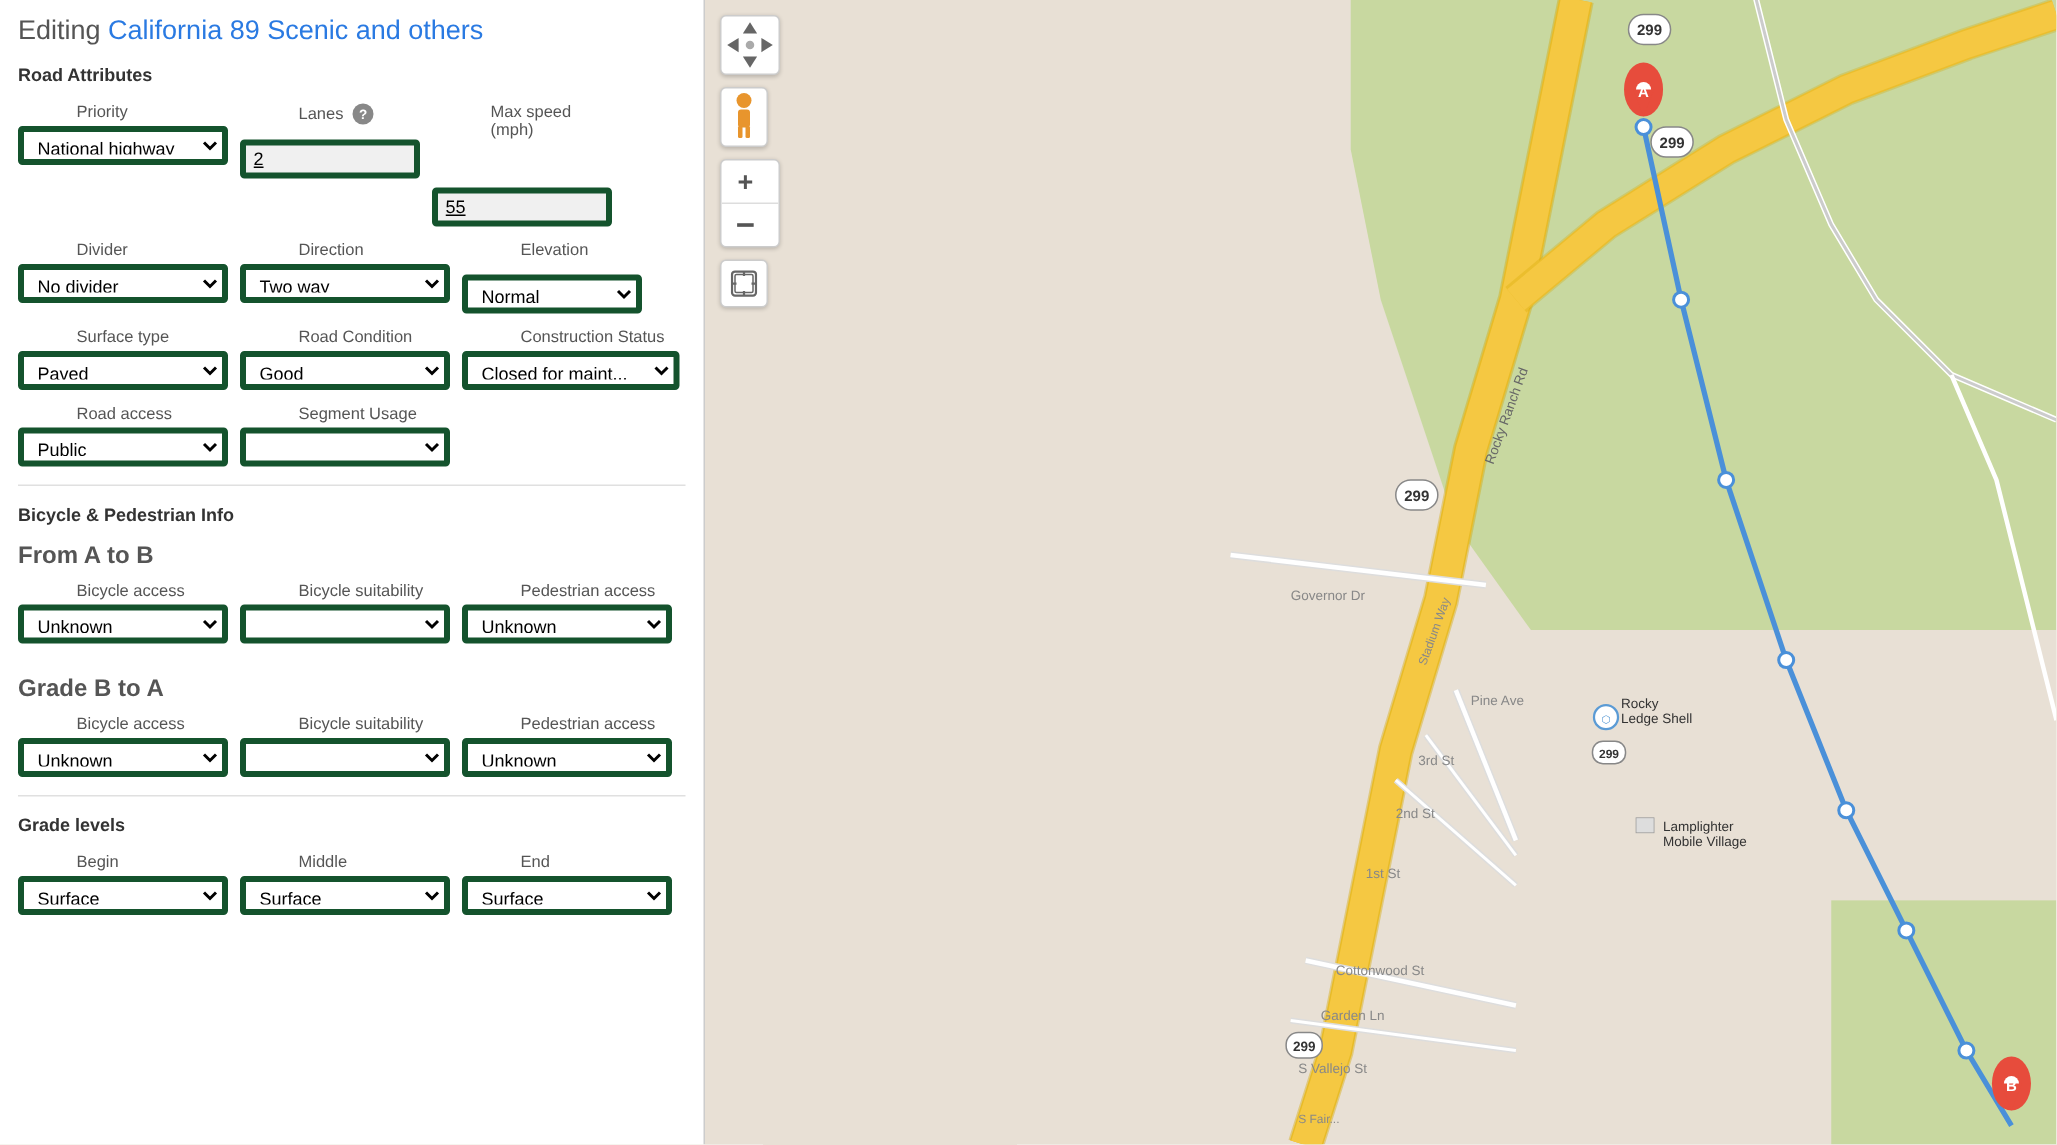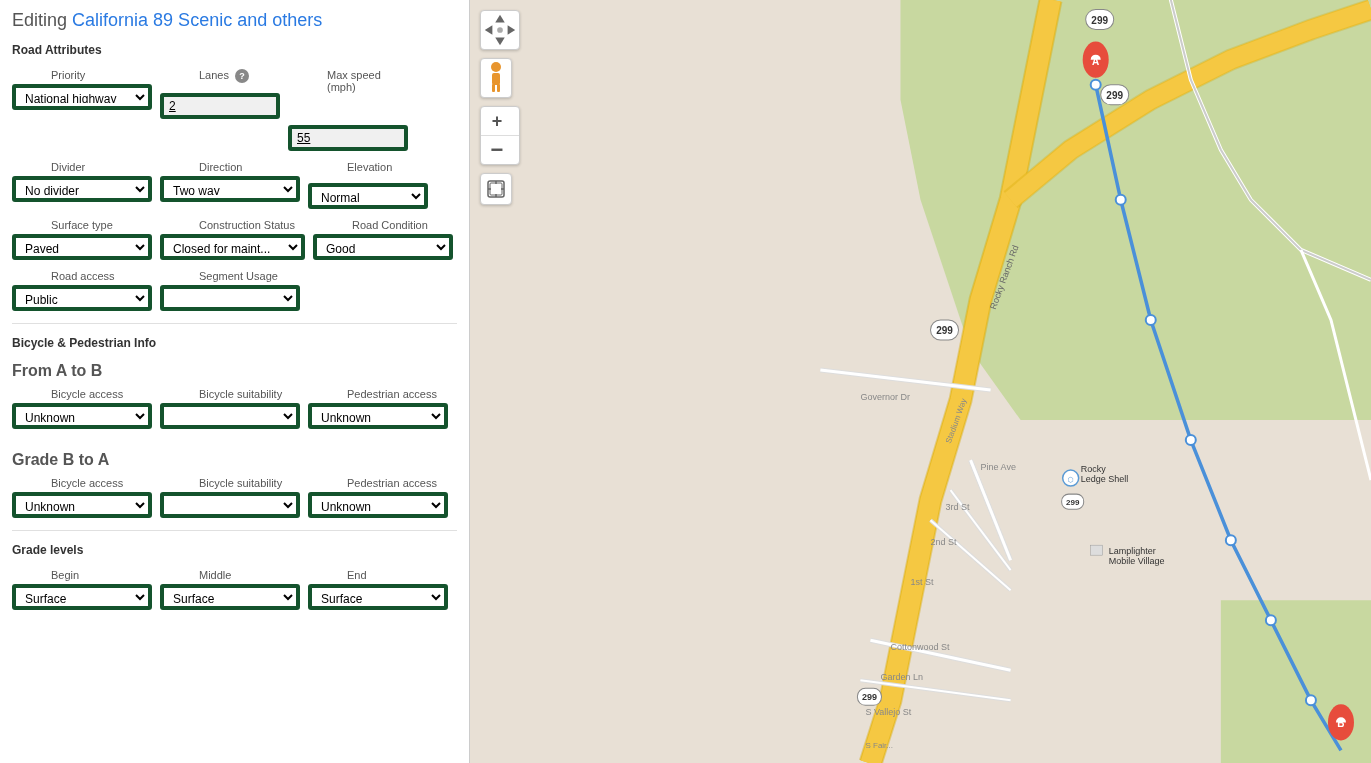--- a/index.html
+++ b/index.html
@@ -274,34 +274,34 @@
 
     <div class="form-row">
       <div class="form-group fg-wide">
         <label>Surface type</label>
         <select>
           <option>Paved</option>
           <option>Unpaved</option>
           <option>Dirt</option>
         </select>
       </div>
+      <div class="form-group fg-wide">
+        <label>Road Condition</label>
+        <select>
+          <option>Good</option>
+          <option>Fair</option>
+          <option>Poor</option>
+        </select>
+      </div>
       <div class="form-group" style="width:145px;">
         <label>Construction Status</label>
         <select>
           <option>Closed for maint...</option>
           <option>Open</option>
           <option>Under construction</option>
-        </select>
-      </div>
-      <div class="form-group fg-wide">
-        <label>Road Condition</label>
-        <select>
-          <option>Good</option>
-          <option>Fair</option>
-          <option>Poor</option>
         </select>
       </div>
     </div>
 
     <div class="form-row">
       <div class="form-group fg-wide">
         <label>Road access</label>
         <select>
           <option>Public</option>
           <option>Private</option>

